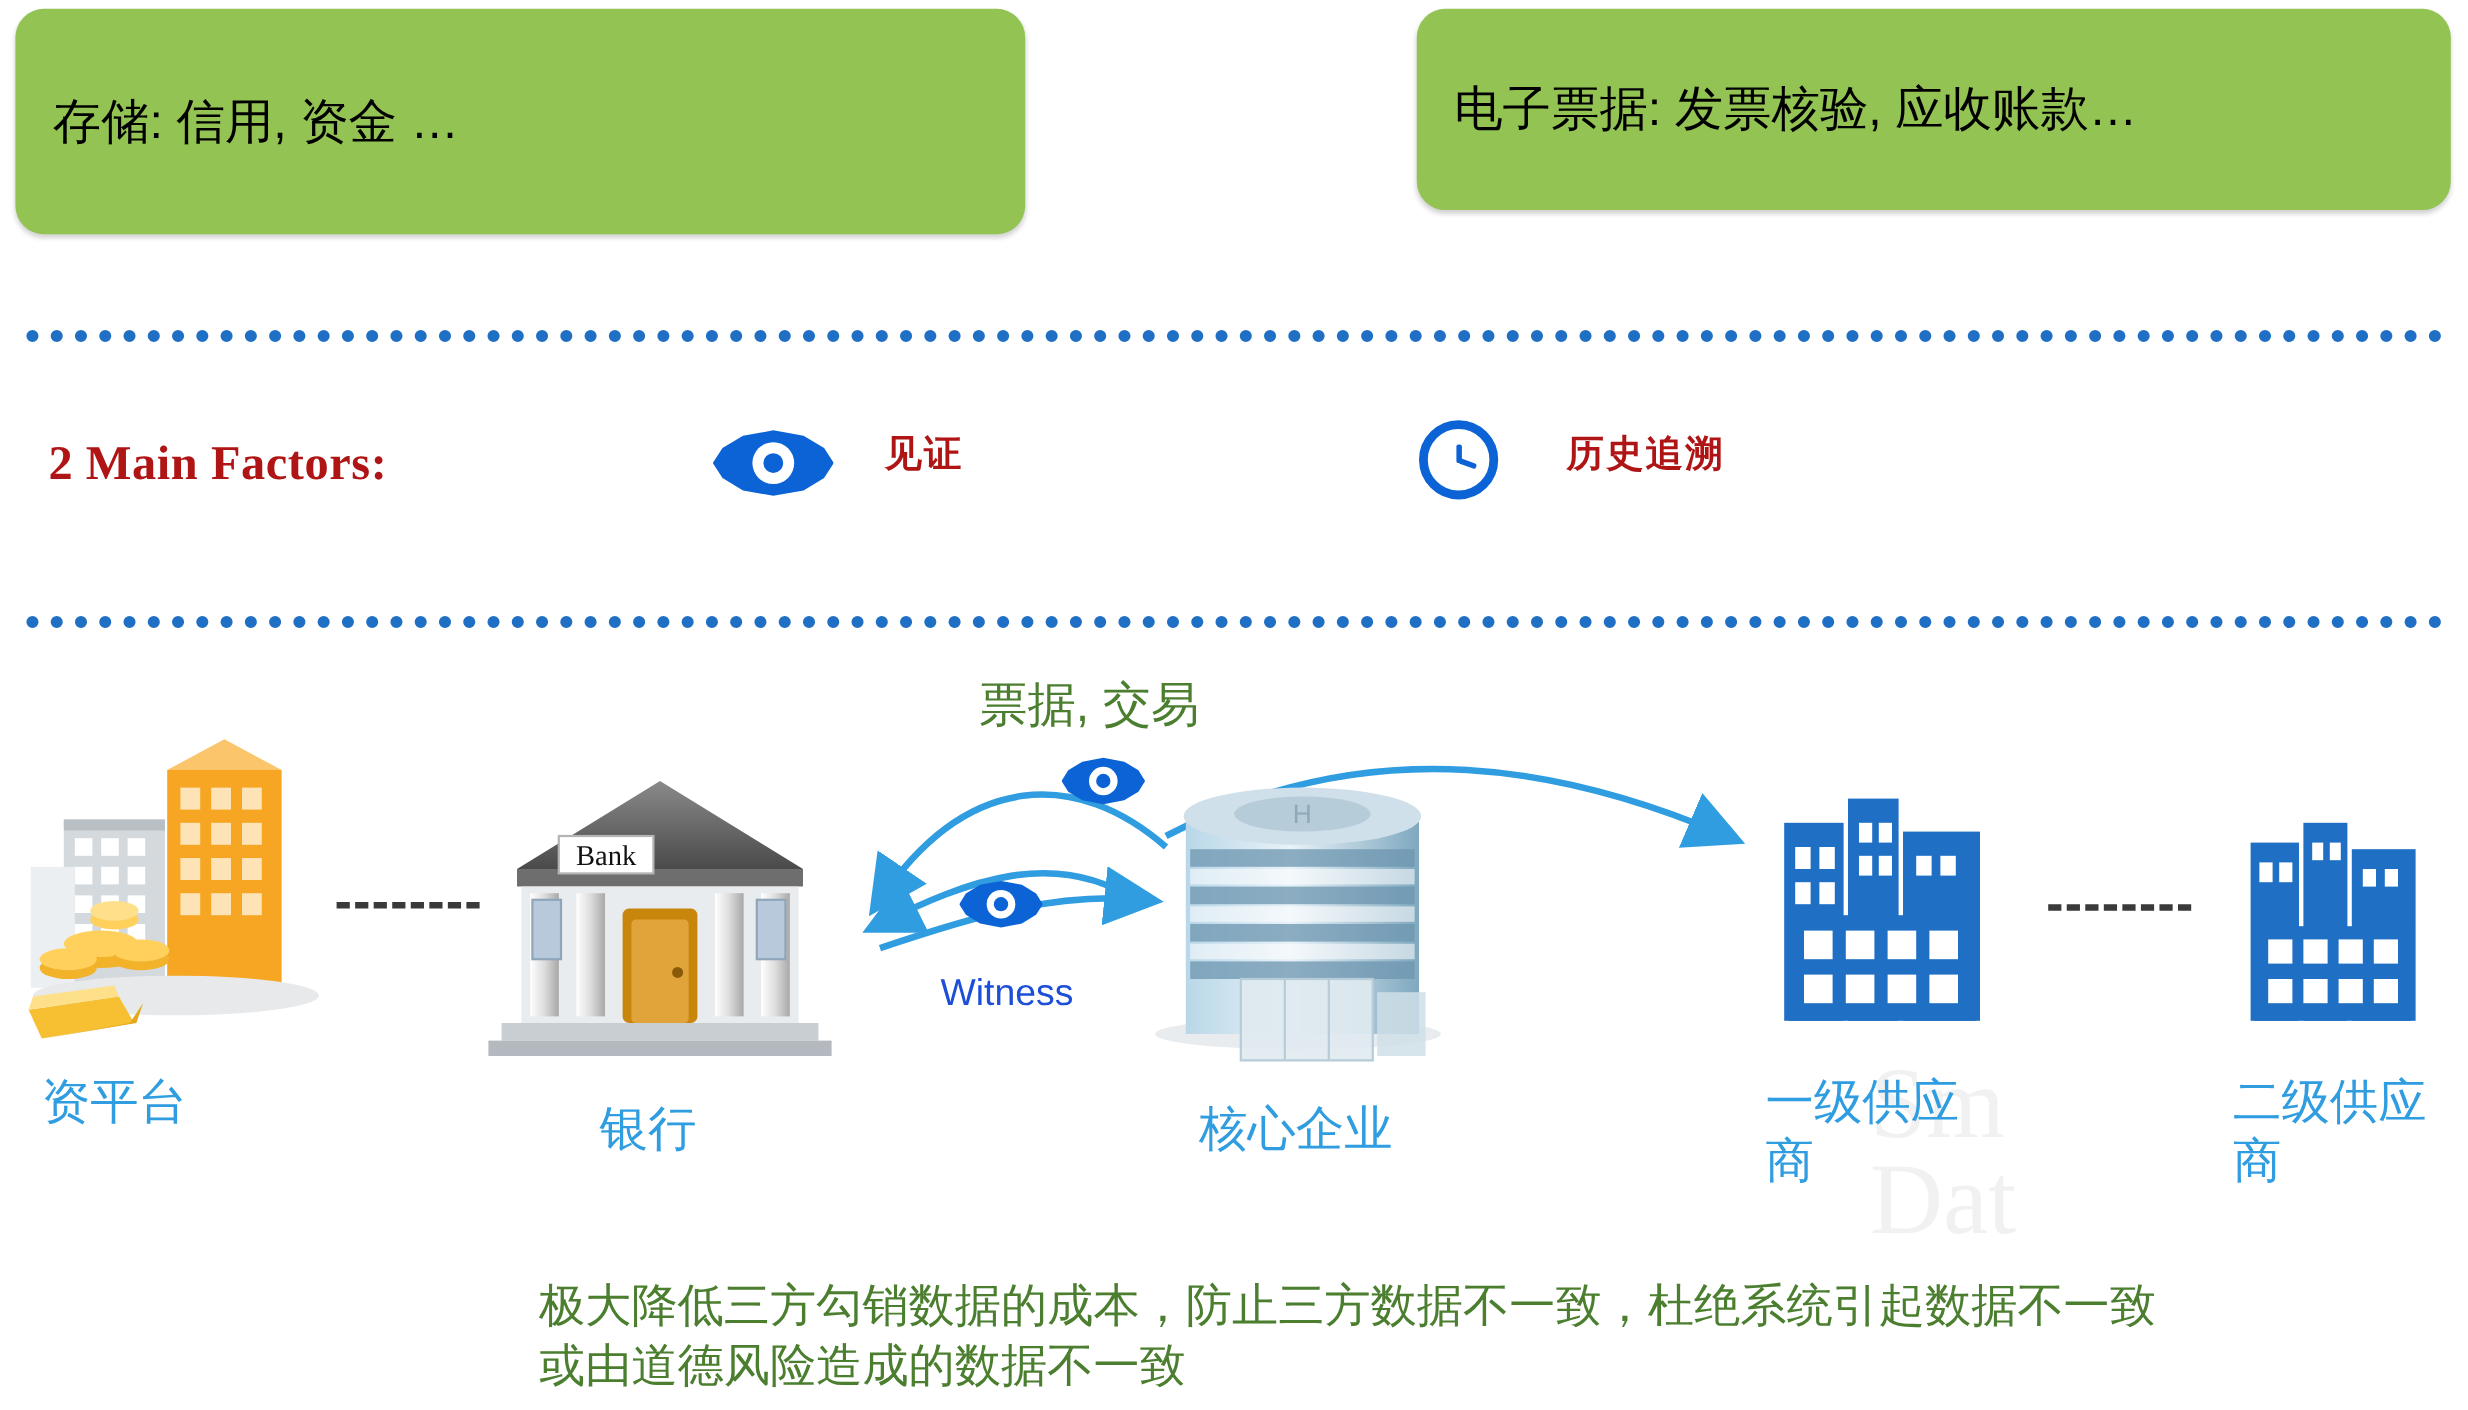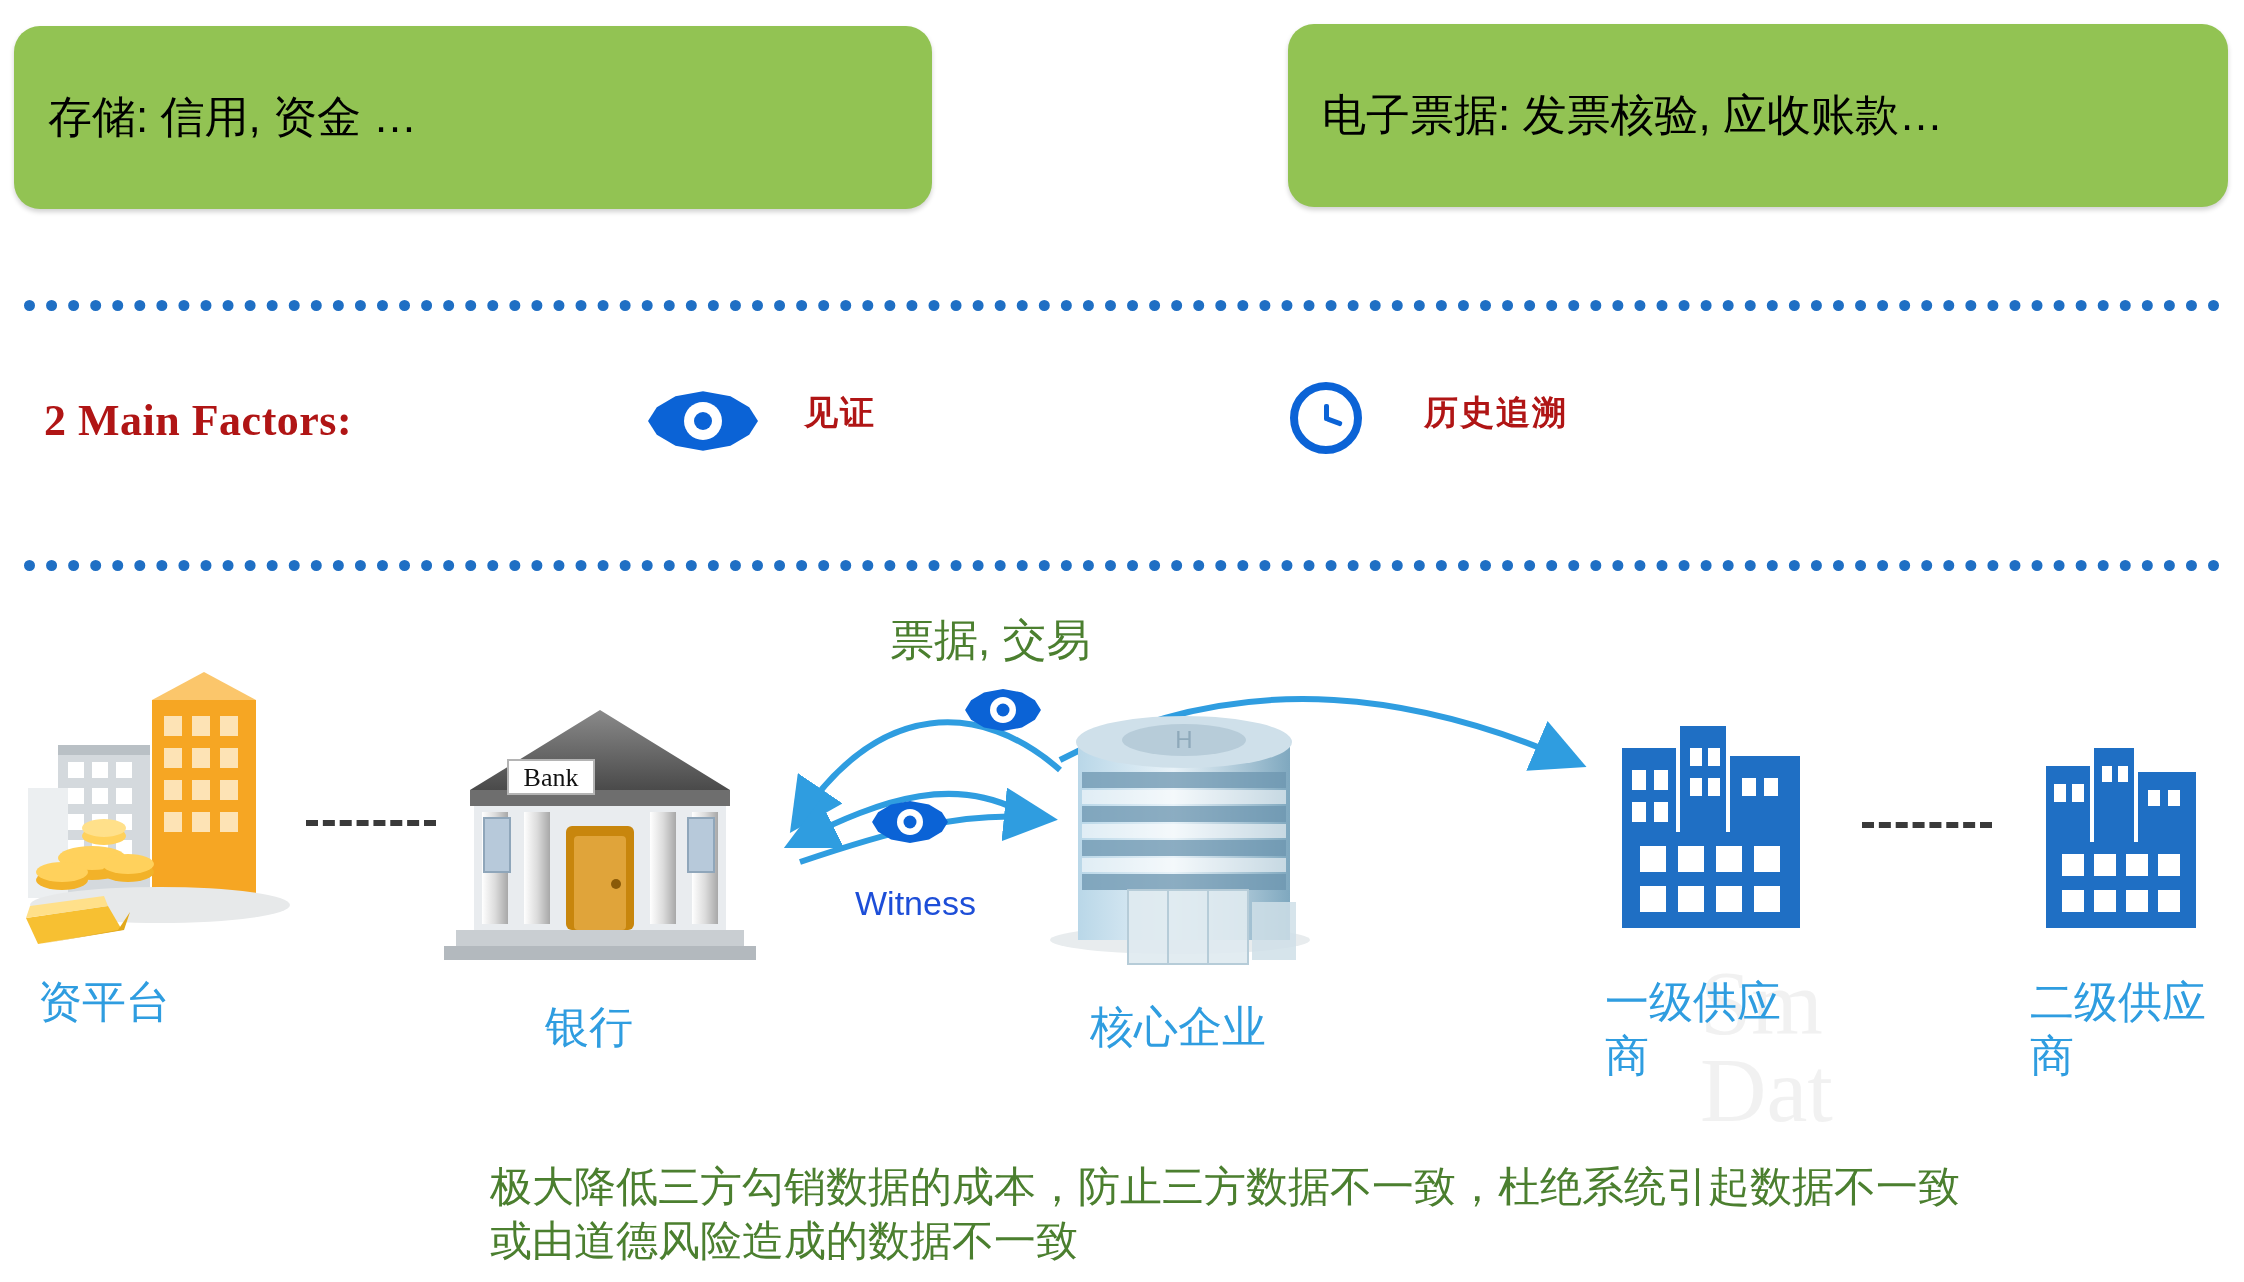--- a/index.html
+++ b/index.html
@@ -22,24 +22,24 @@
     border-radius: 26px;
     box-shadow: 0 3px 5px rgba(0,0,0,0.18);
     color: #000000;
     font-size: 44px;
     display: flex;
     align-items: center;
     padding-left: 34px;
     box-sizing: border-box;
   }
   #box-storage {
-    left: 14px;  top: 8px;  width: 918px;  height: 183px; margin-top: 18px;
+    left: 14px;  top: 8px;  width: 918px;  height: 205px;
   }
   #box-ebill {
-    left: 1288px; top: 24px; width: 940px; height: 183px;
+    left: 1288px; top: 8px; width: 940px; height: 183px;
   }
 
   
   .dotted-line {
     position: absolute;
     left: 24px;
     width: 2196px;
     height: 0;
     border-top: 11px dotted #1f6fc4;
   }

